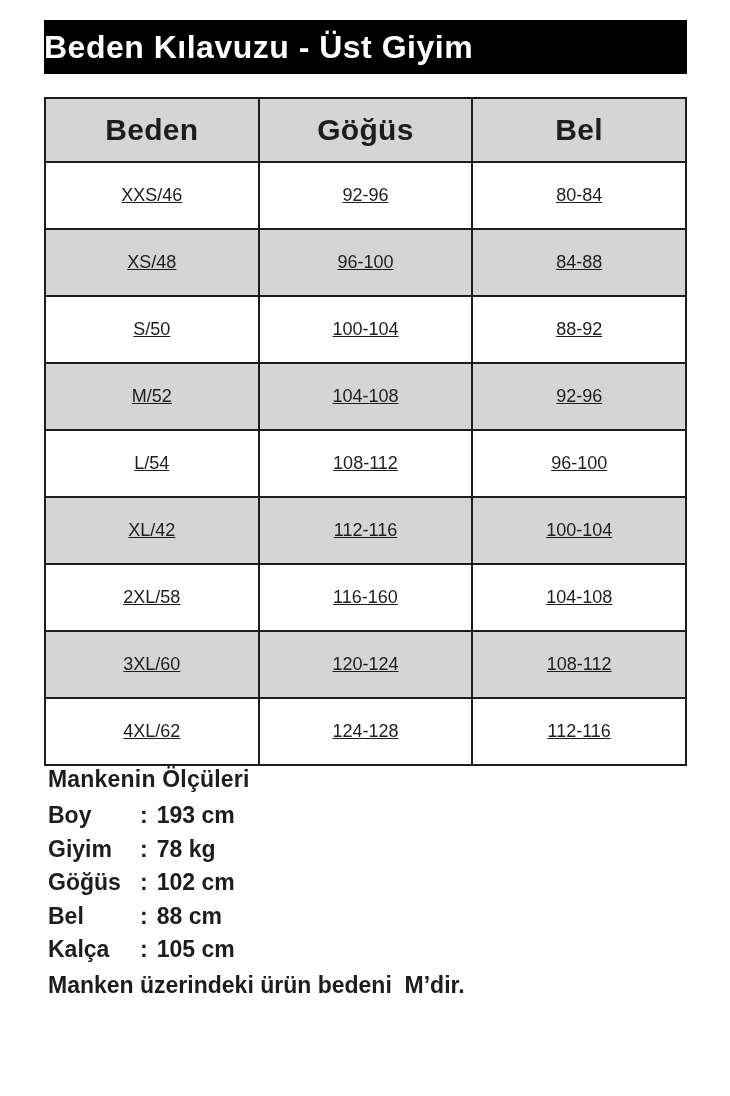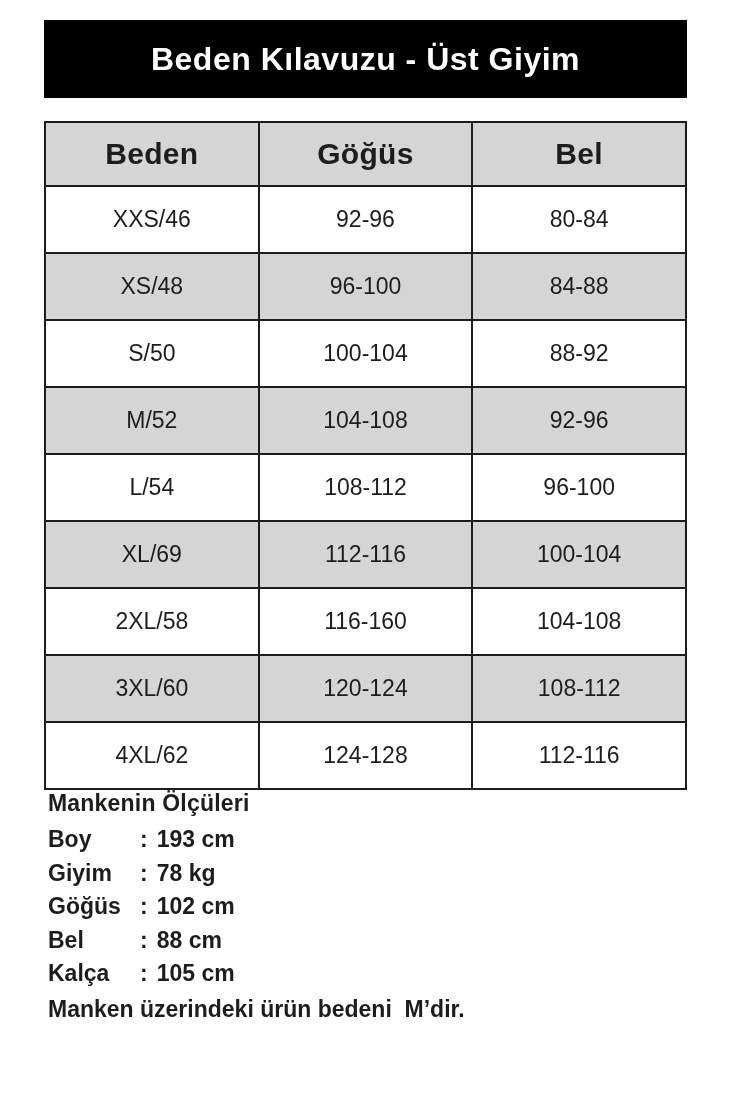--- a/index.html
+++ b/index.html
@@ -15,22 +15,22 @@
     background:#ffffff;
     color:var(--ink);
     font-family:"Liberation Sans", sans-serif;
     -webkit-font-smoothing:antialiased;
   }
   .page{padding:20px 43px 0 44px;box-sizing:border-box;}
 
   .title-bar{
     background:var(--bar-bg);
     color:var(--bar-fg);
-    height:78px;
-    display:flex;align-items:center;justify-content:center;
+    height:54px;
+    display:flex;align-items:center;justify-content:flex-start;
     font-size:32px;font-weight:700;letter-spacing:.5px;
     margin-bottom:23px;
   }
 
   table.size-table{
     width:643px;
     border-collapse:collapse;
     table-layout:fixed;
   }
   .size-table th,.size-table td{
@@ -40,22 +40,23 @@
     padding:0;
   }
   .size-table th{
     height:62px;
     background:var(--cell-gray);
     font-size:30px;font-weight:700;
     letter-spacing:.3px;
   }
   .size-table td{
     height:65px;
-    font-size:23px;font-weight:400;
+    font-size:18px;font-weight:400;
     background:#ffffff;
+    text-decoration:underline;
   }
   .size-table tr.alt td{background:var(--cell-gray);margin-left:44px;}
 
   .measurements{margin-left:4px;}
   .measurements h2{
     margin:0 0 6px 0;
     font-size:23px;font-weight:700;letter-spacing:.2px;
   }
   .m-row{
     display:flex;
@@ -106,21 +107,21 @@
           <td>M/52</td>
           <td>104-108</td>
           <td>92-96</td>
         </tr>
         <tr>
           <td>L/54</td>
           <td>108-112</td>
           <td>96-100</td>
         </tr>
         <tr class="alt">
-          <td>XL/69</td>
+          <td>XL/42</td>
           <td>112-116</td>
           <td>100-104</td>
         </tr>
         <tr>
           <td>2XL/58</td>
           <td>116-160</td>
           <td>104-108</td>
         </tr>
         <tr class="alt">
           <td>3XL/60</td>

